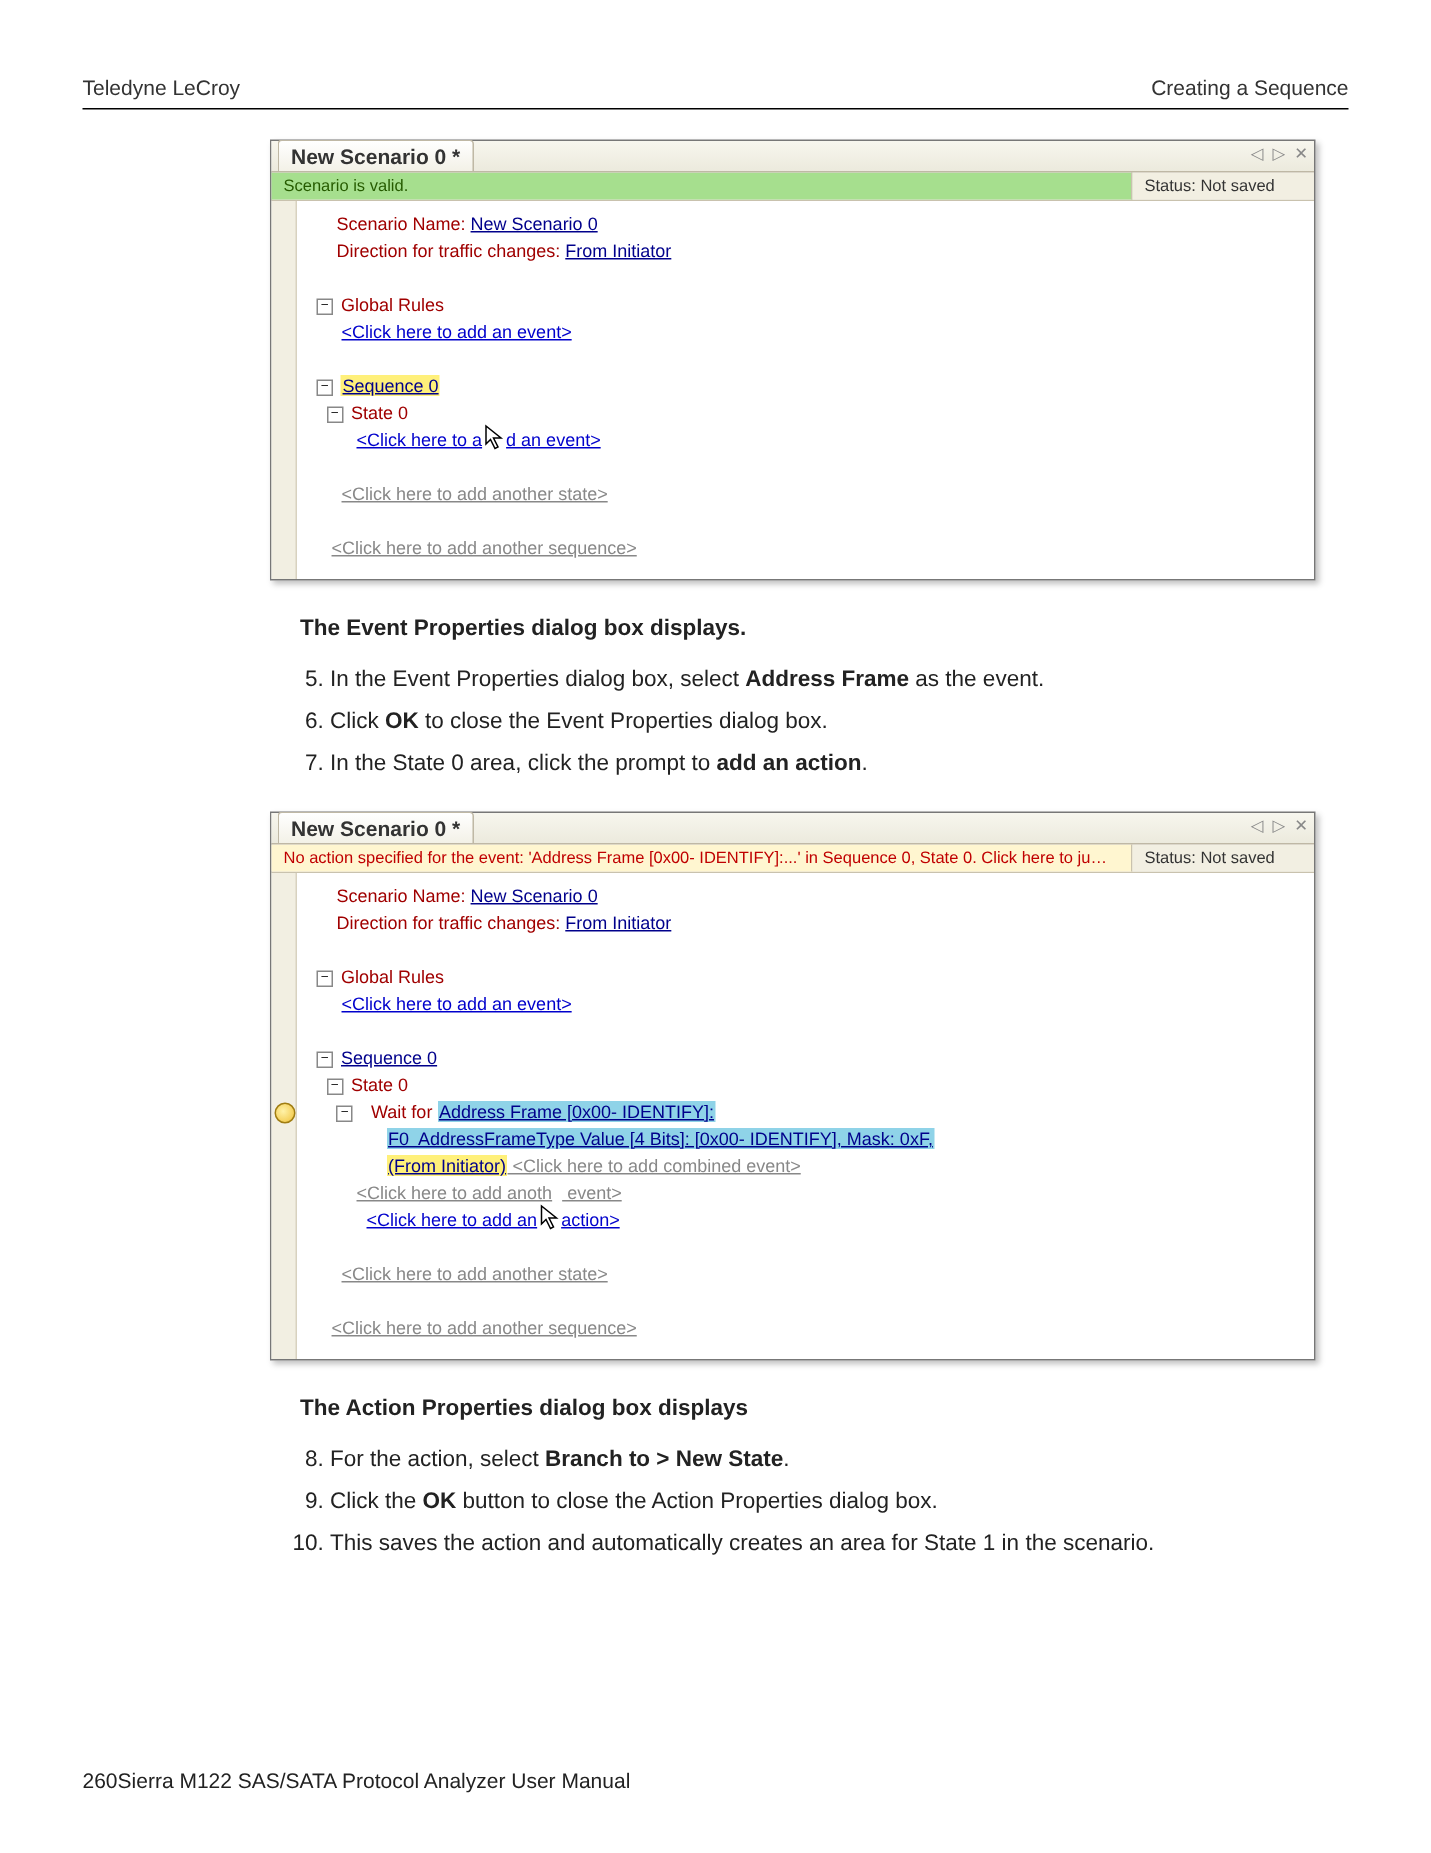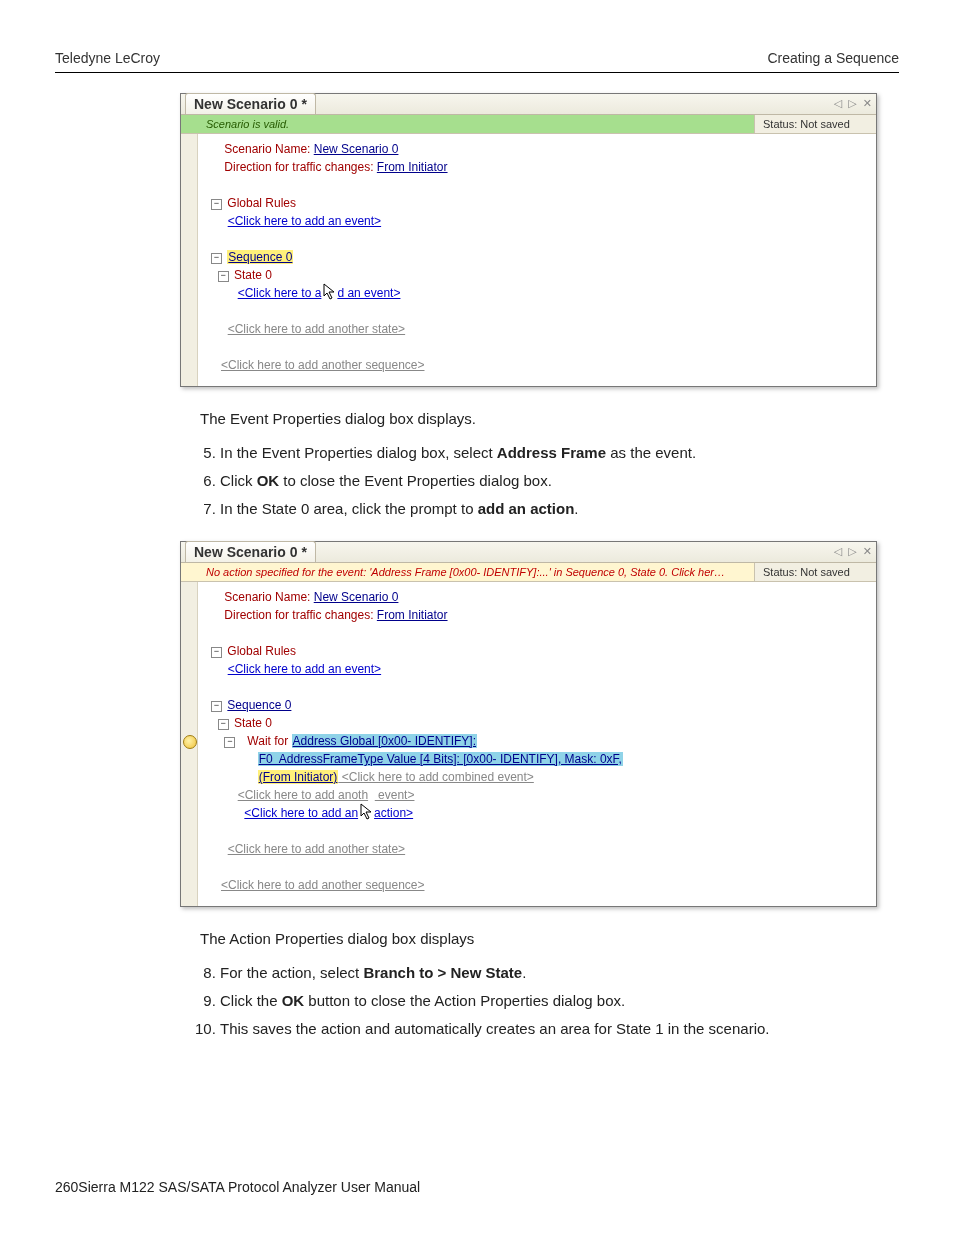--- a/index.html
+++ b/index.html
@@ -23,21 +23,21 @@
     color: #333;
     padding-bottom: 6px;
     border-bottom: 1px solid #000;
   }
   .body-text {
     font-size: 15px;
     line-height: 1.6;
     margin-left: 145px;
     margin-right: 30px;
   }
-  .body-text p { margin: 10px 0; }
+  .body-text p { margin: 10px 0; font-weight: bold; }
   ol.steps {
     padding-left: 20px;
     margin: 6px 0 10px 0;
   }
   ol.steps li { margin: 4px 0; }
   .bold { font-weight: 600; }
   .footer-row {
     position: absolute;
     bottom: 40px; left: 55px; right: 55px;
     display: flex; 
@@ -79,23 +79,23 @@
     font-size: 11px;
   }
   .win-ctrls span { line-height: 14px; }
   .statusbar {
     display: flex;
     font-size: 11px;
     border-bottom: 1px solid #c9c2ae;
   }
   .statusbar .msg {
     flex: 1;
-    padding: 3px 25px;
+    padding: 3px 8px;
     border-right: 1px solid #c9c2ae;
-    overflow: hidden; white-space: nowrap; text-overflow: ellipsis; font-style: italic;
+    overflow: hidden; white-space: nowrap; text-overflow: ellipsis;
   }
   .statusbar .msg.ok { background: #a6df8e; color: #265b00; }
   .statusbar .msg.warn { background: #fff6d0; color: #c00000; }
   .statusbar .save {
     width: 105px;
     padding: 3px 8px;
     background: #f2efe2;
     color: #333;
   }
   .editor {
@@ -208,21 +208,21 @@
       <div class="gutter"></div>
       <div class="content">
         <div class="row">    <span class="kw-red">Scenario Name: </span><span class="kw-navy">New Scenario 0</span></div>
         <div class="row">    <span class="kw-red">Direction for traffic changes: </span><span class="kw-navy">From Initiator</span></div>
         <div class="row">&nbsp;</div>
         <div class="row"><span class="tree-box">−</span> <span class="kw-red">Global Rules</span></div>
         <div class="row">     <span class="kw-blue">&lt;Click here to add an event&gt;</span></div>
         <div class="row">&nbsp;</div>
         <div class="row"><span class="tree-box">−</span> <span class="kw-navy">Sequence 0</span></div>
         <div class="row">  <span class="tree-box">−</span> <span class="kw-red">State 0</span></div>
-        <div class="row" style="position:relative;"><span class="warn-icon" style="left:-18px; top:3px;"></span>    <span class="tree-box">−</span>   <span class="kw-red">Wait for </span><span class="kw-navy hl-cyan">Address Global [0x00- IDENTIFY]:</span></div>
+        <div class="row" style="position:relative;"><span class="warn-icon" style="left:-18px; top:3px;"></span>    <span class="tree-box">−</span>   <span class="kw-red">Wait for </span><span class="kw-navy hl-cyan">Address Frame [0x00- IDENTIFY]:</span></div>
         <div class="row">              <span class="kw-navy hl-cyan">F0  AddressFrameType Value [4 Bits]: [0x00- IDENTIFY], Mask: 0xF,</span></div>
         <div class="row">              <span class="kw-navy hl-yellow">(From Initiator)</span><span class="link-gray"> &lt;Click here to add combined event&gt;</span></div>
         <div class="row">        <span class="link-gray"><span>&lt;Click here to add anoth</span></span><span>  </span><span class="link-gray"><span> event&gt;</span></span></div>
         <div class="row">          <span class="kw-blue"><span>&lt;Click here to add an</span></span><span class="cursor-icon"><svg width="16" height="20" viewBox="0 0 16 20">
                 <path d="M2 2 L2 14 L5 11 L8 17 L10 16 L7 10 L12 10 Z" fill="#fff" stroke="#000" stroke-width="1"></path>
               </svg></span><span class="kw-blue"><span>action&gt;</span></span></div>
         <div class="row">&nbsp;</div>
         <div class="row">     <span class="link-gray">&lt;Click here to add another state&gt;</span></div>
         <div class="row">&nbsp;</div>
         <div class="row">   <span class="link-gray">&lt;Click here to add another sequence&gt;</span></div>

